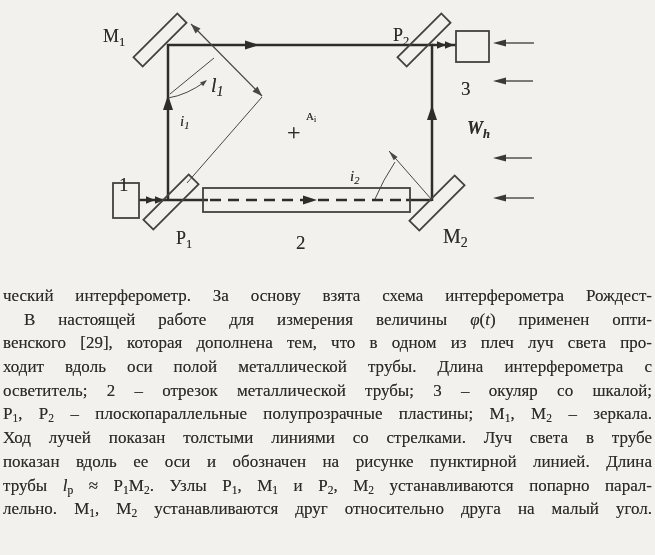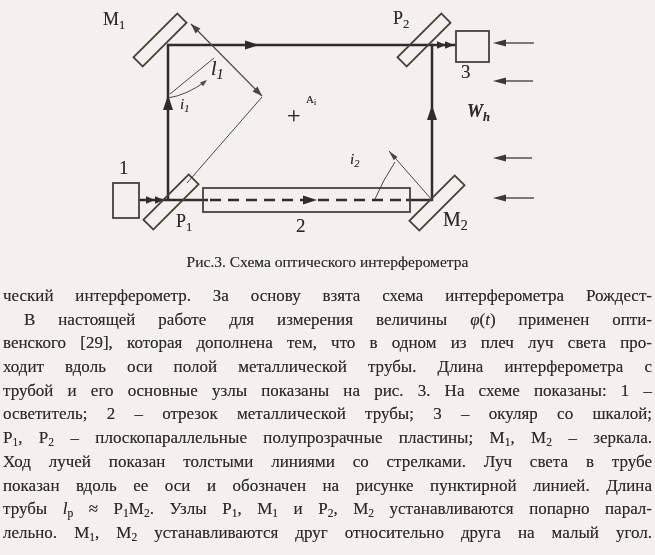--- a/index.html
+++ b/index.html
@@ -9,20 +9,21 @@
     font-family: "Liberation Serif", "DejaVu Serif", serif;
     color: var(--ink, #2d2b28);
     overflow:hidden;
     filter: blur(0.25px);
   }
   svg { position:absolute; left:0; top:0; }
   .lbl {
     position:absolute; white-space:nowrap; line-height:1;
     color: var(--ink, #2d2b28);
     text-shadow: 0 0 0.6px rgba(45,43,40,.55);
+    margin-top: 17px;
   }
   .lbl sub { font-size:0.7em; vertical-align:-0.3em; line-height:0; }
   .caption {
     position:absolute; left:0; top:253px; width:655px;
     text-align:center; font-size:15.5px; line-height:18px;
     text-shadow: 0 0 0.6px rgba(45,43,40,.5);
   }
   .para {
     position:absolute; left:3px; top:284px; width:649px;
     font-size:17px;
@@ -117,28 +118,26 @@
   <div class="lbl" style="left:119px; top:158px; font-size:19px;">1</div>
   <div class="lbl" style="left:296px; top:216px; font-size:19px;">2</div>
   <div class="lbl" style="left:461px; top:62px; font-size:19px;">3</div>
   <div class="lbl" style="left:287px; top:103px; font-size:24px; font-weight:300;">+</div>
   <div class="lbl" style="left:306px; top:94px; font-size:11px;">A<sub>i</sub></div>
   <div class="lbl it" style="left:211px; top:58px; font-size:20px;"><i>l</i><sub>1</sub></div>
   <div class="lbl it" style="left:180px; top:97px; font-size:15px;"><i>i</i><sub>1</sub></div>
   <div class="lbl it" style="left:350px; top:152px; font-size:15px;"><i>i</i><sub>2</sub></div>
   <div class="lbl it" style="left:467px; top:102px; font-size:18px; font-weight:bold;"><i>W</i><sub>h</sub></div>
 
-  <div class="caption">Рис.3. Схема оптического интерферометра</div>
 
   <div class="para">
       <div class="tline">ческий интерферометр. За основу взята схема интерферометра Рождест-</div>
       <div class="tline indent">В настоящей работе для измерения величины <i>φ</i>(<i>t</i>) применен опти-</div>
       <div class="tline">венского [29], которая дополнена тем, что в одном из плеч луч света про-</div>
       <div class="tline">ходит вдоль оси полой металлической трубы. Длина интерферометра с</div>
-      <div class="tline">трубой и его основные узлы показаны на рис. 3. На схеме показаны: 1 –</div>
       <div class="tline">осветитель; 2 – отрезок металлической трубы; 3 – окуляр со шкалой;</div>
       <div class="tline">P<sub>1</sub>, P<sub>2</sub> – плоскопараллельные полупрозрачные пластины; М<sub>1</sub>, М<sub>2</sub> – зеркала.</div>
       <div class="tline">Ход лучей показан толстыми линиями со стрелками. Луч света в трубе</div>
       <div class="tline">показан вдоль ее оси и обозначен на рисунке пунктирной линией. Длина</div>
       <div class="tline">трубы <i>l</i><sub>p</sub> ≈ P<sub>1</sub>М<sub>2</sub>. Узлы P<sub>1</sub>, М<sub>1</sub> и P<sub>2</sub>, М<sub>2</sub> устанавливаются попарно парал-</div>
       <div class="tline">лельно. М<sub>1</sub>, М<sub>2</sub> устанавливаются друг относительно друга на малый угол.</div>
     </div>
 
 </div>
 

